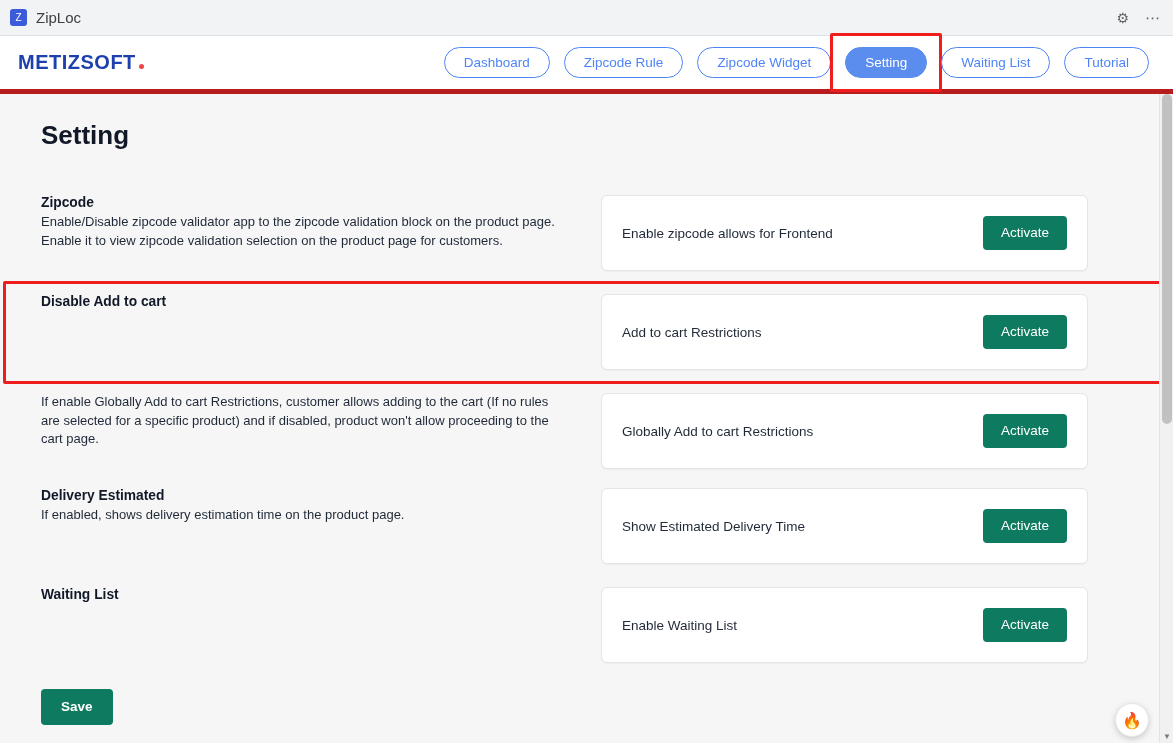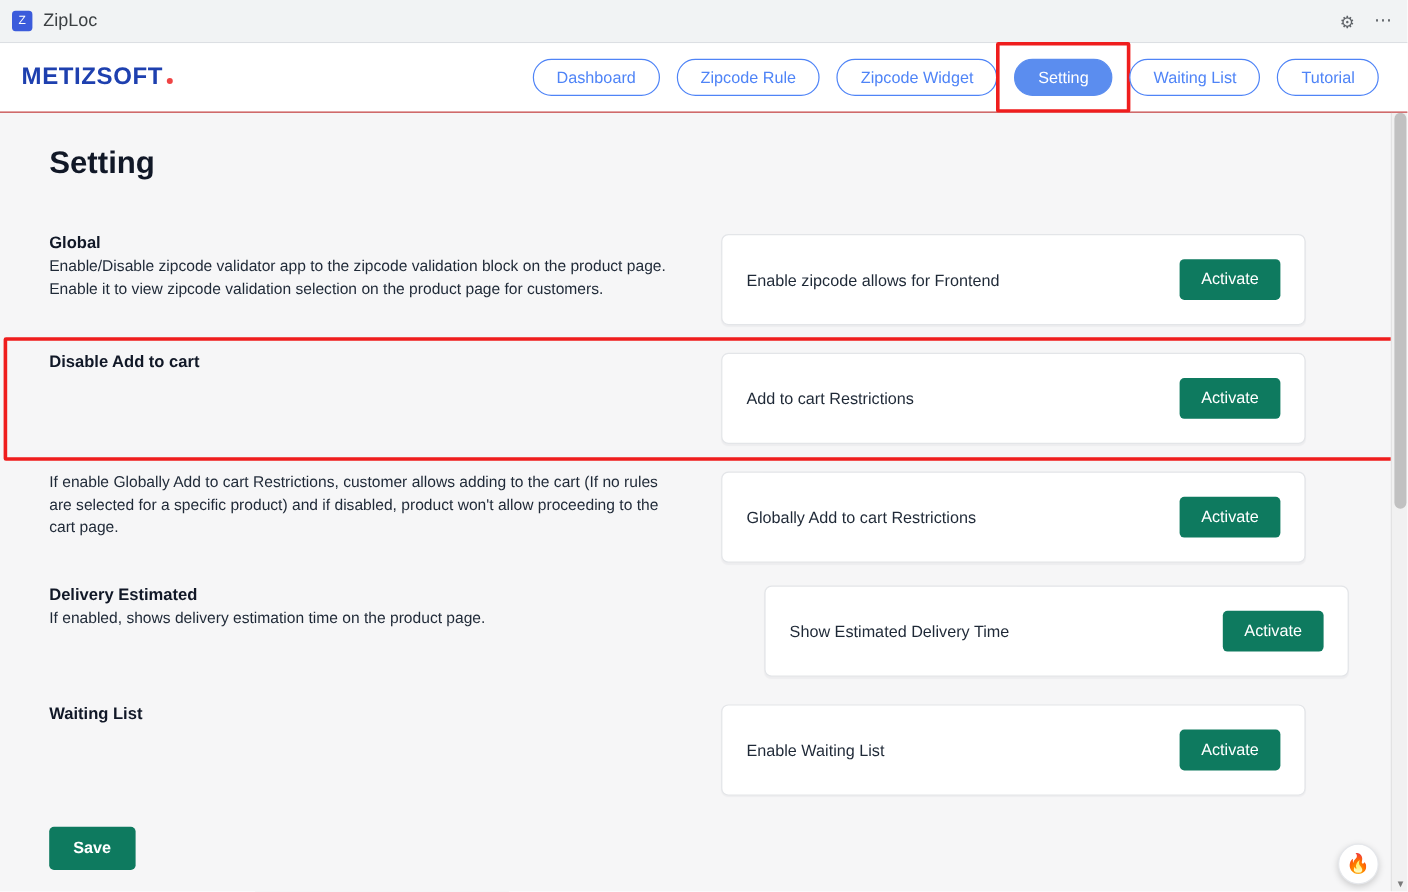--- a/index.html
+++ b/index.html
@@ -44,21 +44,21 @@
     font-size: 14px;
     line-height: 1;
     cursor: pointer;
   }
   .chrome-icon.dots { font-size: 15px; letter-spacing: 1px; }
 
   
   .app-header {
     height: 58px;
     background: #ffffff;
-    border-bottom: 1px solid #b91c1c;
+    border-bottom: 5px solid #b91c1c;
     display: flex;
     align-items: center;
     padding: 0 24px 0 18px;
     position: relative;
   }
   .brand {
     display: flex;
     align-items: baseline;
     font-weight: bold;
     letter-spacing: 0.5px;
@@ -280,21 +280,21 @@
 
 <div class="page">
   <div class="page-inner">
 
     <h1 class="page-title">Setting</h1>
 
     <div class="rows">
 
       <div class="row" style="margin-bottom:23px;">
         <div class="row-left">
-          <div class="row-heading">Global</div>
+          <div class="row-heading">Zipcode</div>
           <p class="row-desc">Enable/Disable zipcode validator app to the zipcode validation block on the product page. Enable it to view zipcode validation selection on the product page for customers.</p>
         </div>
         <div class="card">
           <span class="card-label">Enable zipcode allows for Frontend</span>
           <button class="btn-activate">Activate</button>
         </div>
       </div>
 
       <div class="row" style="margin-bottom:23px;">
         <div class="row-highlight" style="left:-38px; right:-28px; top:-13px; bottom:-14px;"></div>
@@ -310,21 +310,21 @@
       <div class="row" style="margin-bottom:19px;">
         <div class="row-left">
           <p class="row-desc">If enable Globally Add to cart Restrictions, customer allows adding to the cart (If no rules are selected for a specific product) and if disabled, product won't allow proceeding to the cart page.</p>
         </div>
         <div class="card">
           <span class="card-label">Globally Add to cart Restrictions</span>
           <button class="btn-activate">Activate</button>
         </div>
       </div>
 
-      <div class="row" style="margin-bottom:23px;gap:36px;">
+      <div class="row" style="margin-bottom:23px;">
         <div class="row-left">
           <div class="row-heading">Delivery Estimated</div>
           <p class="row-desc">If enabled, shows delivery estimation time on the product page.</p>
         </div>
         <div class="card">
           <span class="card-label">Show Estimated Delivery Time</span>
           <button class="btn-activate">Activate</button>
         </div>
       </div>
 

